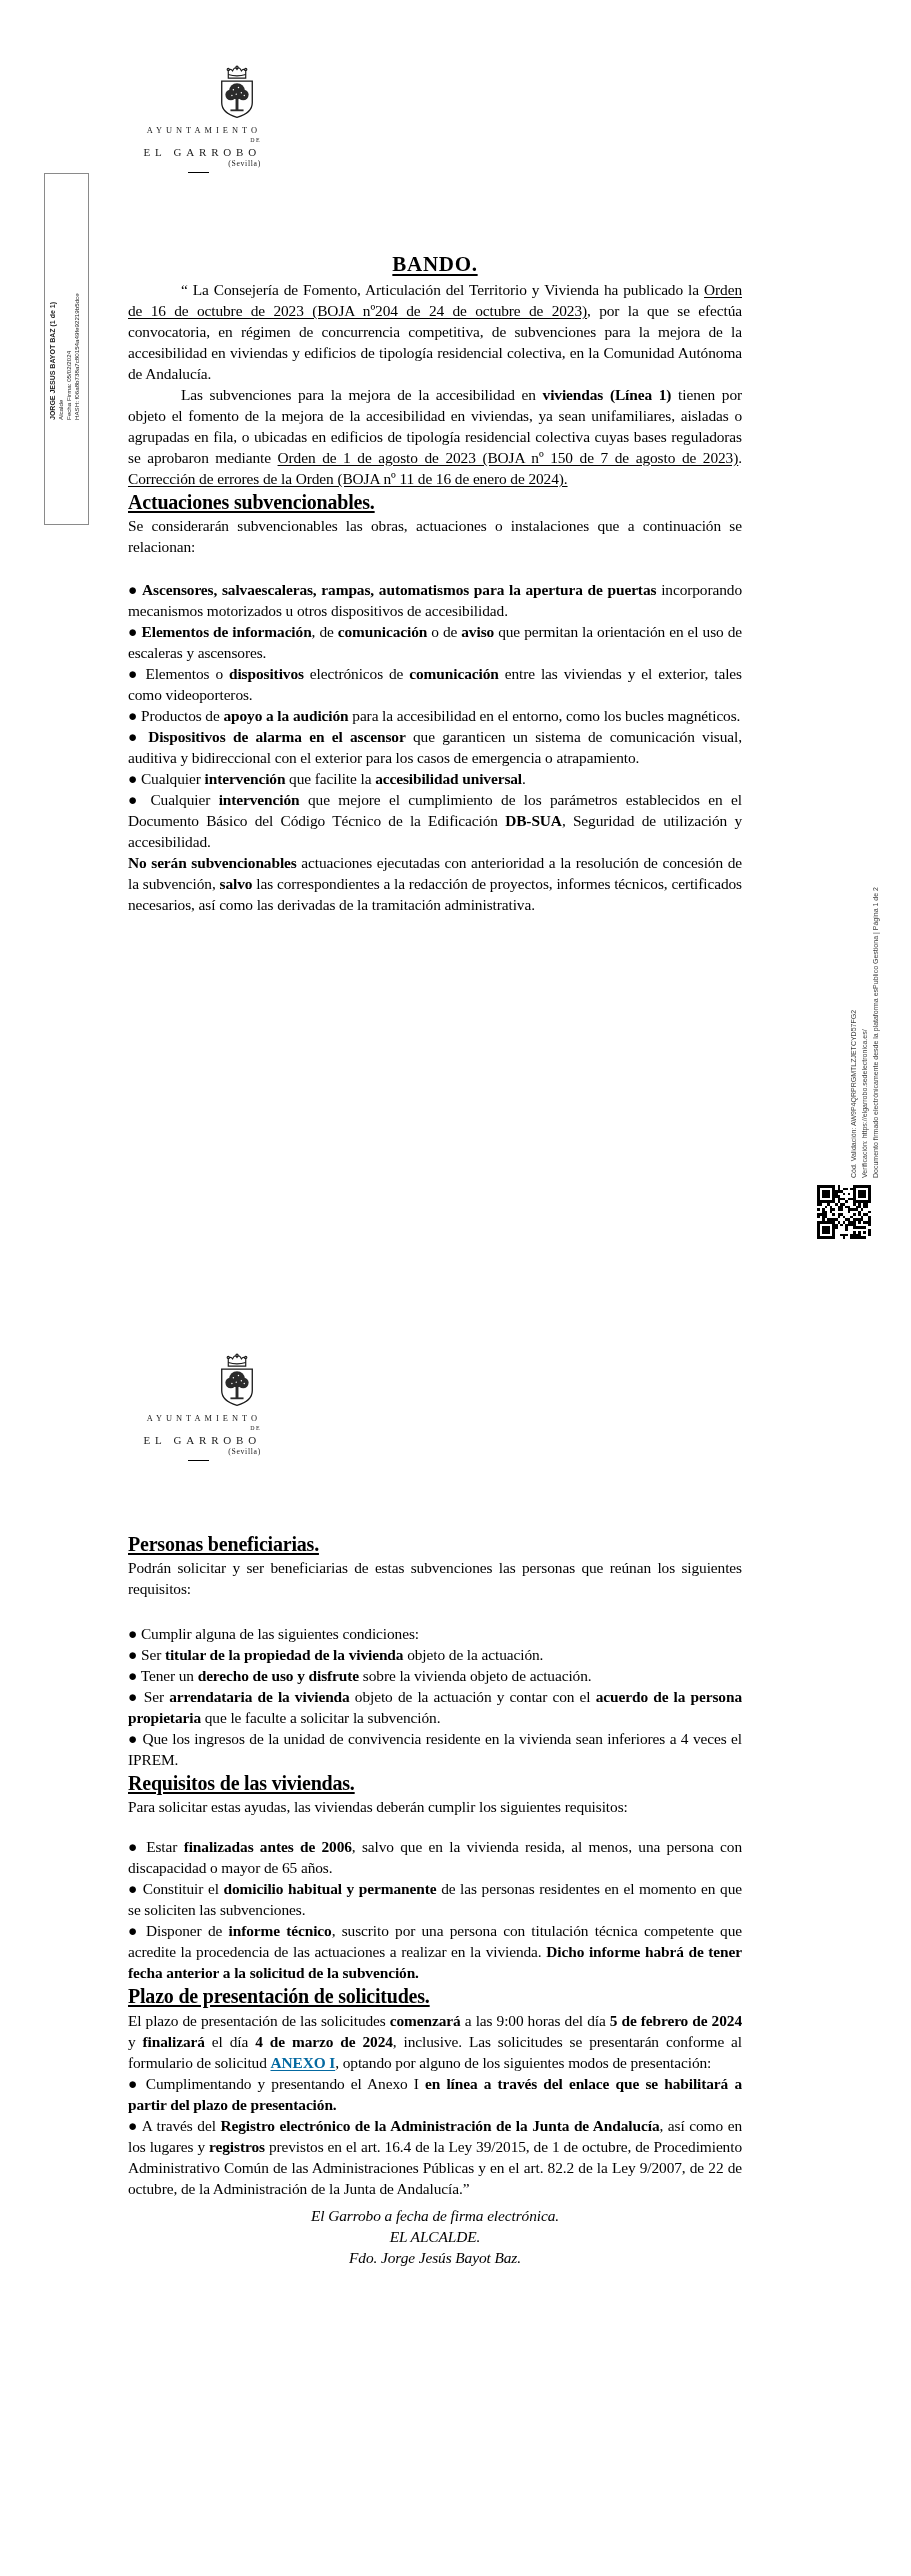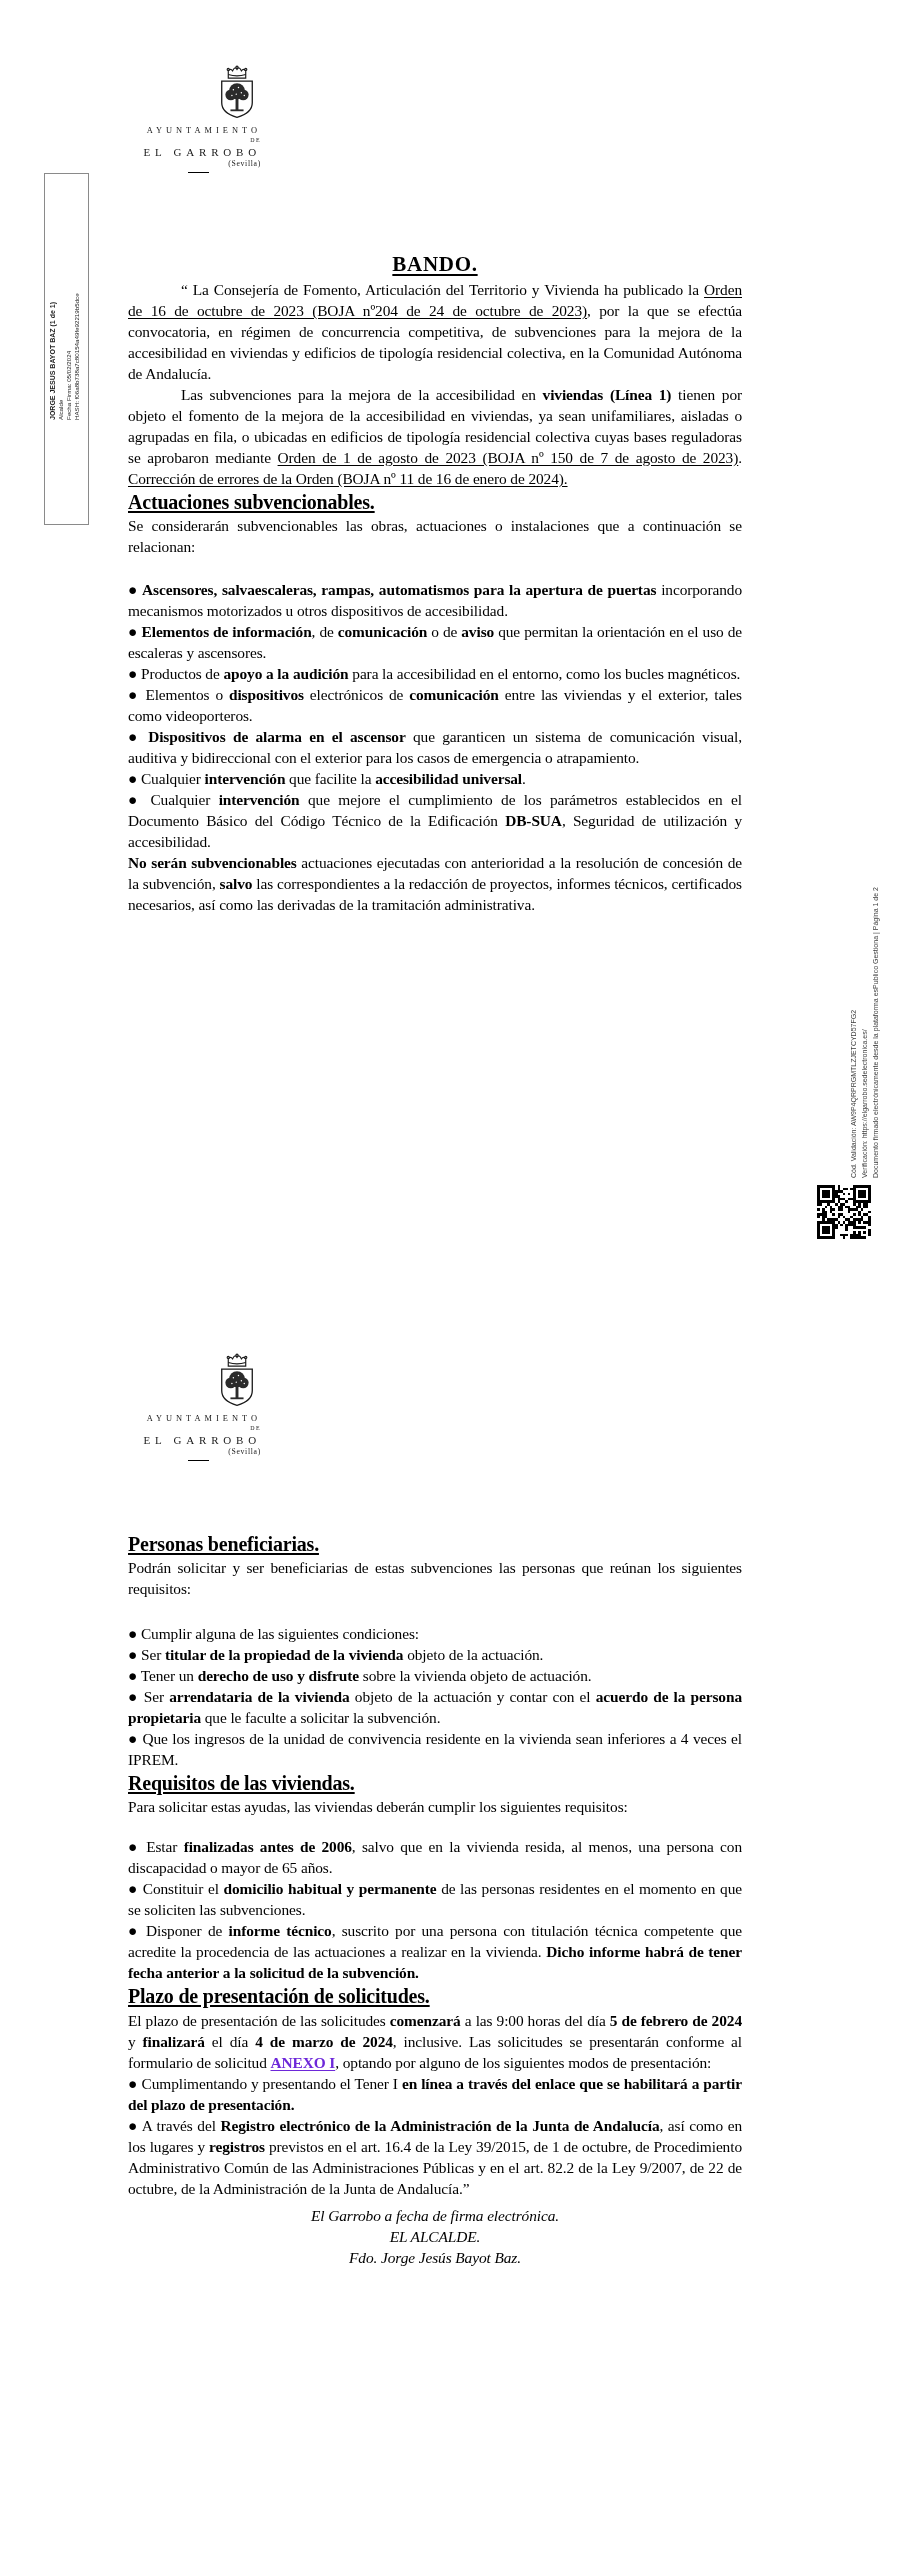--- a/index.html
+++ b/index.html
@@ -11,21 +11,21 @@
   #pg1{top:0;height:1288px;}
   #pg2{top:1288px;height:1288px;}
 
   
   .col{position:absolute;left:128px;width:614px;font-size:15.4px;line-height:21px;
        text-align:justify;letter-spacing:-0.1px;}
   .col p{margin:0;}
   .indent{text-indent:53px;}
   .b{font-weight:bold;}
   .u{text-decoration:underline;text-underline-offset:1.5px;}
-  .link{color:#6d28d9;}
+  .link{color:#0369a1;}
 
   h1.bando{font-size:21px;line-height:29px;font-weight:bold;text-align:center;margin:0;
     text-decoration:underline;text-decoration-thickness:1.8px;text-underline-offset:2.9px;letter-spacing:0.7px;}
   h2.sec{font-size:20px;line-height:26.4px;font-weight:bold;margin:0;text-align:left;
     text-decoration:underline;text-decoration-thickness:1.5px;text-underline-offset:2.2px;letter-spacing:-0.2px;}
 
   .mt14{margin-top:10.3px;} .mt16{margin-top:11.7px;} .mt18{margin-top:13.2px;} .mt24{margin-top:17.6px;} .mt26{margin-top:19px;}
   .mt28{margin-top:20.6px;} .mt30{margin-top:22px;} .mt32{margin-top:23.5px;}
   .mt40{margin-top:29px;} .mt8{margin-top:5.9px;}
 
@@ -116,22 +116,22 @@
 
     <p class="indent mt32"><span>“ La Consejería de Fomento, Articulación del Territorio y Vivienda ha publicado la </span><span class="u">Orden de 16 de octubre de 2023 (BOJA nº204 de 24 de octubre de 2023)</span><span>, por la que se efectúa convocatoria, en régimen de concurrencia competitiva, de subvenciones para la mejora de la accesibilidad en viviendas y edificios de tipología residencial colectiva, en la Comunidad Autónoma de Andalucía.</span></p>
     <p class="indent mt32"><span>Las subvenciones para la mejora de la accesibilidad en </span><span class="b">viviendas (Línea 1)</span><span> tienen por objeto el fomento de la mejora de la accesibilidad en viviendas, ya sean unifamiliares, aisladas o agrupadas en fila, o ubicadas en edificios de tipología residencial colectiva cuyas bases reguladoras se aprobaron mediante </span><span class="u">Orden de 1 de agosto de 2023 (BOJA nº 150 de 7 de agosto de 2023)</span><span>. </span><span class="u">Corrección de errores de la Orden (BOJA nº 11 de 16 de enero de 2024).</span></p>
 
     <h2 class="sec mt40">Actuaciones subvencionables.</h2>
     <p class="mt24">Se considerarán subvencionables las obras, actuaciones o instalaciones que a continuación se relacionan:</p>
 
     <div class="mt30">
       <p><span class="b">● </span><span class="b">Ascensores, salvaescaleras, rampas, automatismos para la apertura de puertas</span><span> incorporando mecanismos motorizados u otros dispositivos de accesibilidad.</span></p>
       <p><span class="b">● </span><span class="b">Elementos de información</span><span>, de </span><span class="b">comunicación</span><span> o de </span><span class="b">aviso</span><span> que permitan la orientación en el uso de escaleras y ascensores.</span></p>
+      <p><span>● </span><span>Elementos o </span><span class="b">dispositivos</span><span> electrónicos de </span><span class="b">comunicación</span><span> entre las viviendas y el exterior, tales como videoporteros.</span></p>
       <p><span>● </span><span>Productos de </span><span class="b">apoyo a la audición</span><span> para la accesibilidad en el entorno, como los bucles magnéticos.</span></p>
-      <p><span>● </span><span>Elementos o </span><span class="b">dispositivos</span><span> electrónicos de </span><span class="b">comunicación</span><span> entre las viviendas y el exterior, tales como videoporteros.</span></p>
       <p><span class="b">● </span><span class="b">Dispositivos de alarma en el ascensor</span><span> que garanticen un sistema de comunicación visual, auditiva y bidireccional con el exterior para los casos de emergencia o atrapamiento.</span></p>
       <p><span>● </span><span>Cualquier </span><span class="b">intervención</span><span> que facilite la </span><span class="b">accesibilidad universal</span><span>.</span></p>
       <p><span>● </span><span>Cualquier </span><span class="b">intervención</span><span> que mejore el cumplimiento de los parámetros establecidos en el Documento Básico del Código Técnico de la Edificación </span><span class="b">DB-SUA</span><span>, Seguridad de utilización y accesibilidad.</span></p>
     </div>
 
     <p class="mt26"><span class="b">No serán subvencionables</span><span> actuaciones ejecutadas con anterioridad a la resolución de concesión de la subvención, </span><span class="b">salvo</span><span> las correspondientes a la redacción de proyectos, informes técnicos, certificados necesarios, así como las derivadas de la tramitación administrativa.</span></p>
   </div>
 
   <div class="sidecol vflow" id="side1">
     <div>Cód. Validación: AW9P4QRPRGMTLZJETCYD57FG2</div>
@@ -430,21 +430,21 @@
 
     <div class="mt26">
       <p><span>● </span><span>Estar </span><span class="b">finalizadas antes de 2006</span><span>, salvo que en la vivienda resida, al menos, una persona con discapacidad o mayor de 65 años.</span></p>
       <p><span>● </span><span>Constituir el </span><span class="b">domicilio habitual y permanente</span><span> de las personas residentes en el momento en que se soliciten las subvenciones.</span></p>
       <p><span>● </span><span>Disponer de </span><span class="b">informe técnico</span><span>, suscrito por una persona con titulación técnica competente que acredite la procedencia de las actuaciones a realizar en la vivienda. </span><span class="b">Dicho informe habrá de tener fecha anterior a la solicitud de la subvención.</span></p>
     </div>
 
     <h2 class="sec mt18">Plazo de presentación de solicitudes.</h2>
     <p class="mt16"><span>El plazo de presentación de las solicitudes </span><span class="b">comenzará</span><span> a las 9:00 horas del día </span><span class="b">5 de febrero de 2024</span><span> y </span><span class="b">finalizará</span><span> el día </span><span class="b">4 de marzo de 2024</span><span>, inclusive. Las solicitudes se presentarán conforme al formulario de solicitud </span><span class="b u link">ANEXO I</span><span>, optando por alguno de los siguientes modos de presentación:</span></p>
 
-    <p class="mt30"><span>● </span><span>Cumplimentando y presentando el Tener I </span><span class="b">en línea a través del enlace que se habilitará a partir del plazo de presentación.</span></p>
+    <p class="mt30"><span>● </span><span>Cumplimentando y presentando el Anexo I </span><span class="b">en línea a través del enlace que se habilitará a partir del plazo de presentación.</span></p>
     <p class="mt28"><span>● </span><span>A través del </span><span class="b">Registro electrónico de la Administración de la Junta de Andalucía</span><span>, así como en los lugares y </span><span class="b">registros</span><span> previstos en el art. 16.4 de la Ley 39/2015, de 1 de octubre, de Procedimiento Administrativo Común de las Administraciones Públicas y en el art. 82.2 de la Ley 9/2007, de 22 de octubre, de la Administración de la Junta de Andalucía.”</span></p>
 
     <div class="closing mt8">
       <p>El Garrobo a fecha de firma electrónica.</p>
       <p>EL ALCALDE.</p>
       <p>Fdo. Jorge Jesús Bayot Baz.</p>
     </div>
   </div>
 
 </div>

